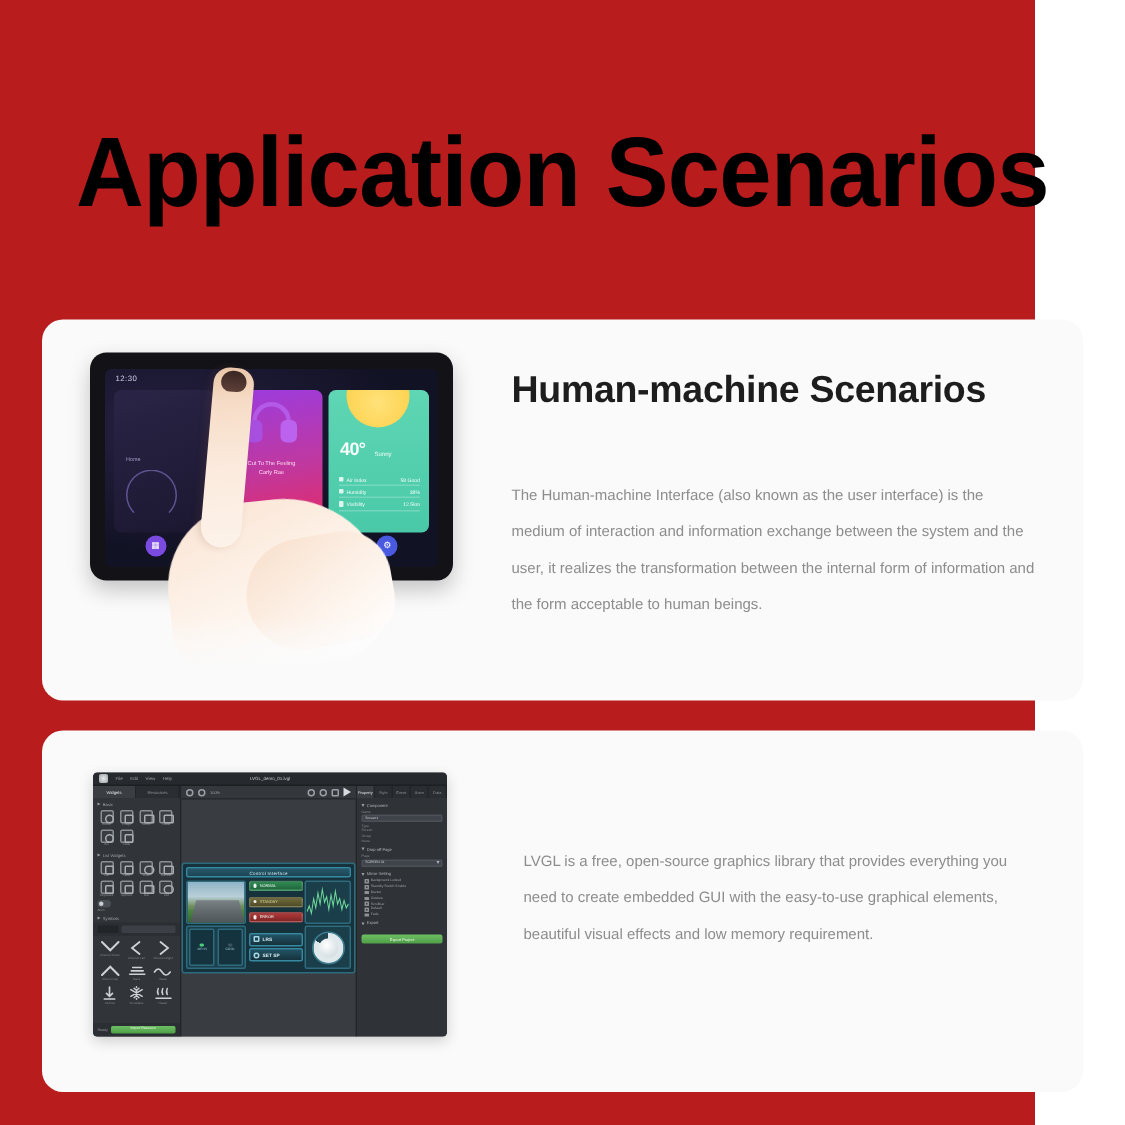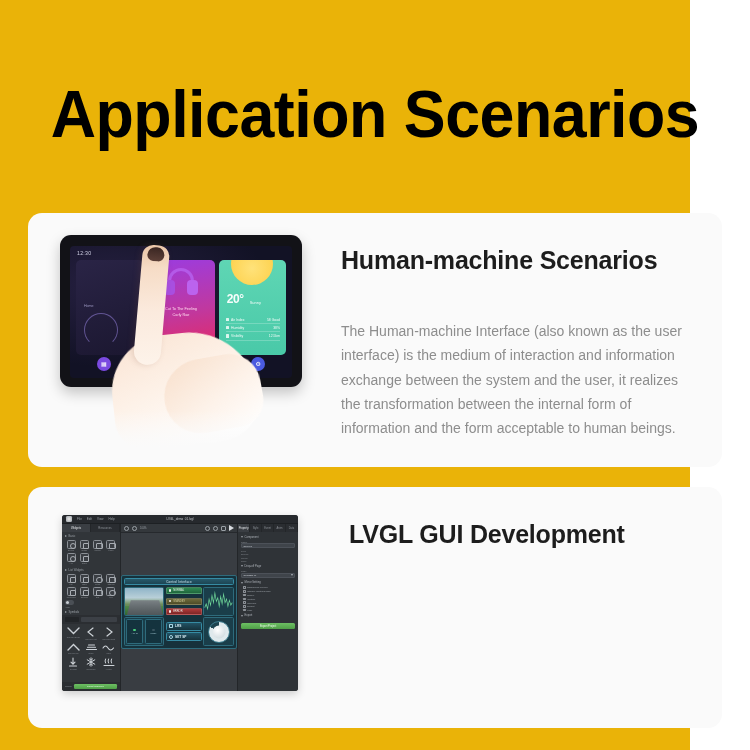--- a/index.html
+++ b/index.html
@@ -10,21 +10,21 @@
     height: 750px;
     background: #ffffff;
     font-family: "Liberation Sans", "DejaVu Sans", sans-serif;
     overflow: hidden;
   }
 
   .page {
     position: relative;
     width: 690px;
     height: 750px;
-    background: #eab308;
+    background: #b91c1c;
     text-decoration: underline;
   }
 
   
   .page-title {
     position: absolute;
     left: 0;
     top: 78px;
     width: 750px;
     text-align: center;
@@ -70,21 +70,21 @@
   .card-heading {
     font-size: 25px;
     line-height: 30px;
     font-weight: 700;
     color: #1d1d1d;
     letter-spacing: -0.2px;
     margin-bottom: 11px;
     white-space: nowrap;
   }
   .card-text {
-    font-size: 14px;
+    font-size: 10px;
     line-height: 24.3px;
     color: #8d8d8d;
     font-weight: 400;
     max-width: 352px;
     margin-top: 44px;
   }
 
   
   .tablet {
     position: absolute;
@@ -890,21 +890,21 @@
               <div class="music-bars">
                   <i></i>
                   <i></i>
                   <i></i>
                 </div>
             </div>
 
 
             <div class="tile tile--weather">
               <div class="sun"></div>
-              <div class="weather-temp">20°</div>
+              <div class="weather-temp">40°</div>
               <div class="weather-cond">Sunny</div>
               <div class="weather-rows">
                 <div class="weather-row">
                   <span class="wr-left">
                       <i class="wr-ico"></i>
                       <span>Air Index</span>
                     </span>
                   <span>58 Good</span>
                 </div>
                 <div class="weather-row">
@@ -1273,17 +1273,17 @@
             </div>
 
             <div class="prop-action">Export Project</div>
           </div>
 
         </div>
       </div>
     </div>
 
     <div class="card-body">
-      <h2 class="card-heading">LVGL GUI Development</h2>
+      <p class="card-text">LVGL is a free, open-source graphics library that provides everything you need to create embedded GUI with the easy-to-use graphical elements, beautiful visual effects and low memory requirement.</p>
     </div>
   </section>
 
 </div>
 
 </body></html>

